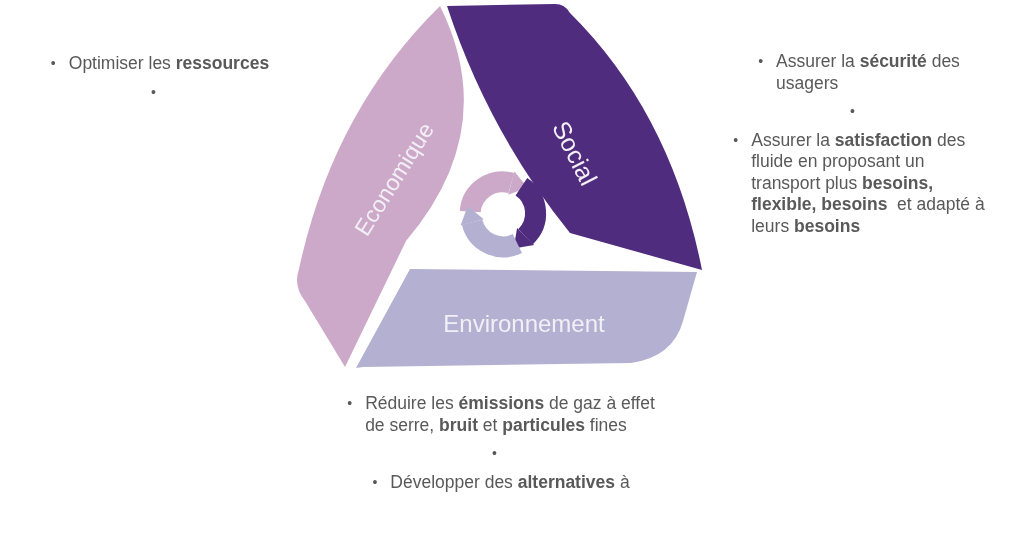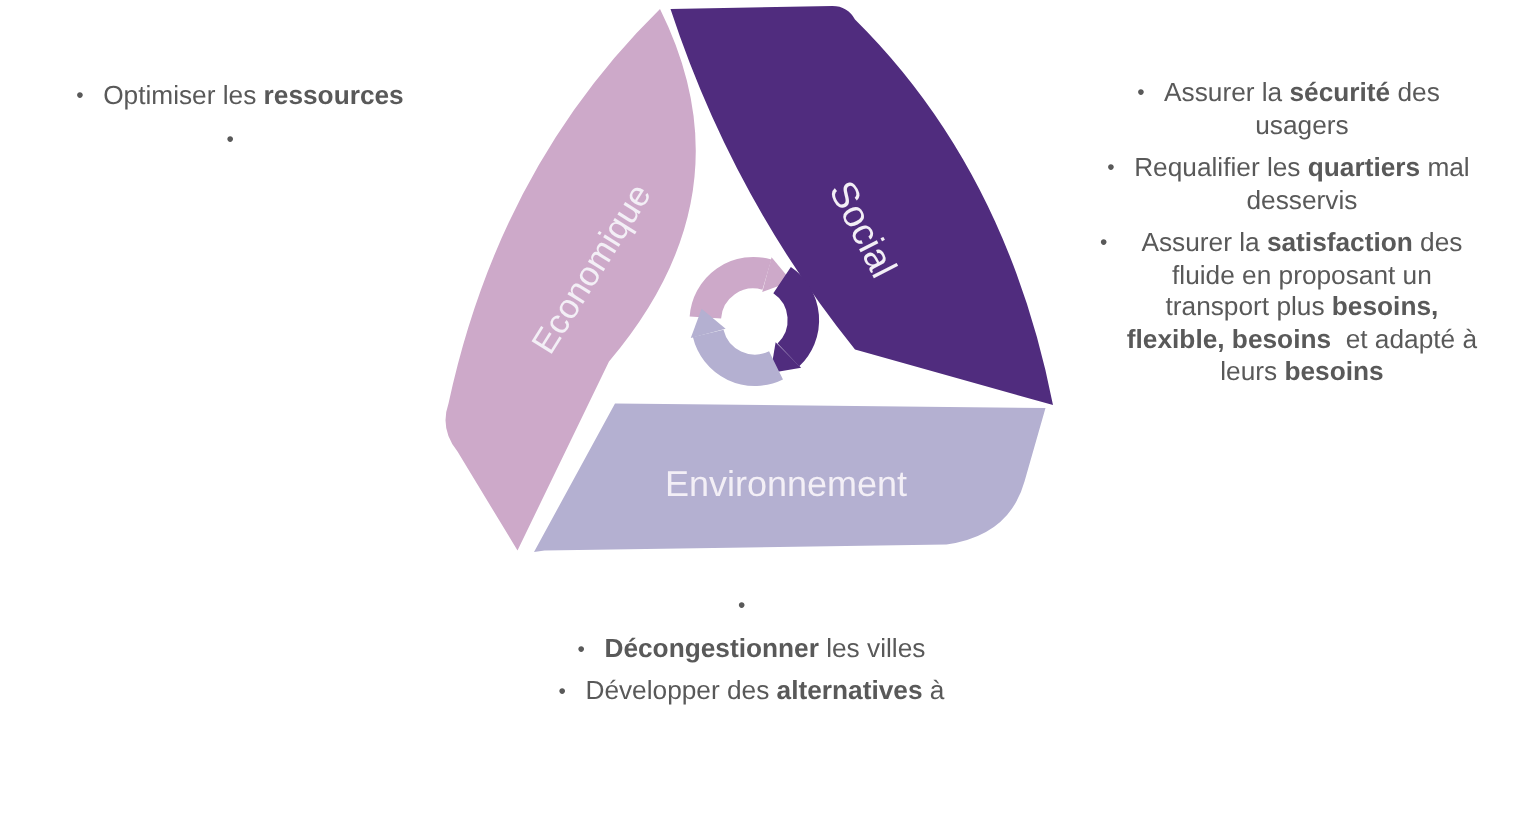--- a/index.html
+++ b/index.html
@@ -25,21 +25,20 @@
     align-items:flex-start;
     margin-bottom:7px;
   }
   .bullet-marker{
     font-size:14px;
     line-height:21.5px;
     margin-right:13px;
     flex:0 0 auto;
   }
   .bullet-text{
-    text-align:center;
     white-space:pre-wrap;
   }
   .bullet-text .b{font-weight:bold;}
   .triangle-wrap{
     position:absolute;
     left:293px;top:1px;
     width:420px;height:368px;
   }
   svg text{
     font-family:"Liberation Sans", sans-serif;
@@ -60,35 +59,34 @@
     </div>
   </div>
 
   <div class="panel panel-right">
     <div class="bullet-item">
       <span class="bullet-marker">•</span>
       <div class="bullet-text"><span>Assurer la </span><span class="b">sécurité</span><span> des</span><br><span>usagers</span></div>
     </div>
     <div class="bullet-item">
       <span class="bullet-marker">•</span>
-      <div class="bullet-text"><span>Requalifier les </span><span class="b">quartiers</span><span> mal</span><br><span>desservis</span></div>
     </div>
     <div class="bullet-item">
       <span class="bullet-marker">•</span>
       <div class="bullet-text"><span>Assurer la </span><span class="b">satisfaction</span><span> des</span><br><span>fluide en proposant un</span><br><span>transport plus </span><span class="b">besoins,</span><br><span class="b">flexible, besoins</span><span>  et adapté à</span><br><span>leurs </span><span class="b">besoins</span></div>
     </div>
   </div>
 
   <div class="panel panel-bottom">
     <div class="bullet-item">
       <span class="bullet-marker">•</span>
+      <div class="bullet-text"><span>Réduire les </span><span class="b">émissions</span><span> de gaz à effet</span><br><span>de serre, </span><span class="b">bruit</span><span> et </span><span class="b">particules</span><span> fines</span></div>
     </div>
     <div class="bullet-item">
       <span class="bullet-marker">•</span>
-      <div class="bullet-text"><span class="b">Décongestionner</span><span> les villes</span></div>
     </div>
     <div class="bullet-item">
       <span class="bullet-marker">•</span>
       <div class="bullet-text"><span>Développer des </span><span class="b">alternatives</span><span> à</span><br></div>
     </div>
   </div>
 
   <div class="triangle-wrap">
     <svg width="420" height="368" viewBox="0 0 420 368">
 

